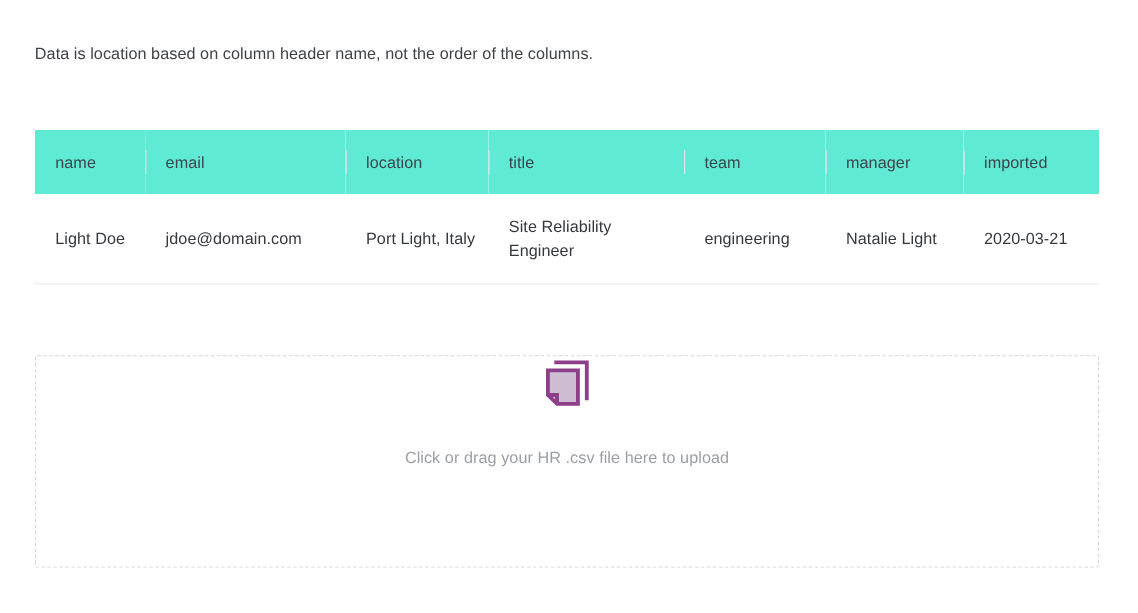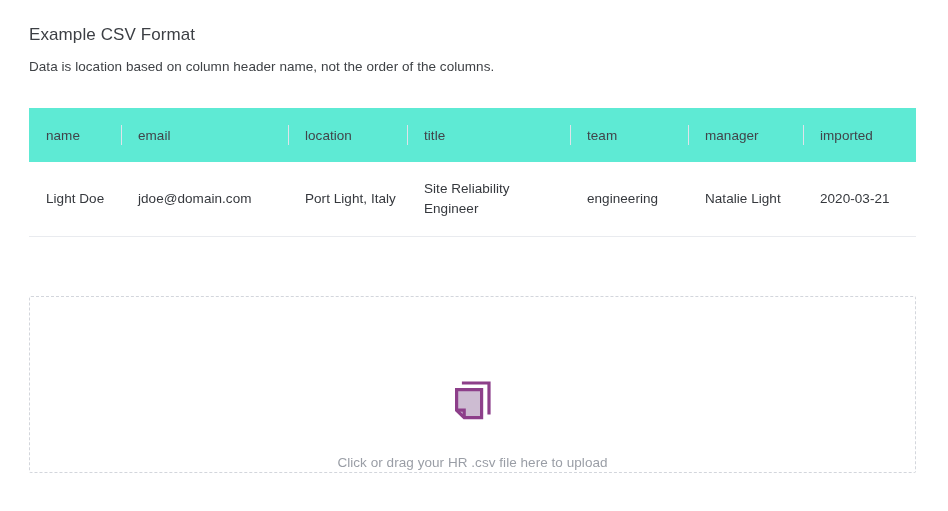--- a/index.html
+++ b/index.html
@@ -108,21 +108,21 @@
     top: 296px;
     width: 887px;
     height: 177px;
     box-sizing: border-box;
     border: 1px dashed #d3d6dc;
     border-radius: 2px;
     background: #ffffff;
     display: flex;
     flex-direction: column;
     align-items: center;
-    justify-content: flex-end;
+    justify-content: flex-start;
     cursor: pointer;
   }
   .dropzone-icon {
     width: 42px;
     height: 44px;
     display: block;
   }
   .dropzone-text {
     margin-top: 32px;
     font-size: 13.5px;
@@ -130,21 +130,20 @@
     letter-spacing: 0.05px;
     line-height: 18px;
   }
 </style>
 </head>
 <body>
 
 <div class="page">
 
   <div class="heading-block">
-    <h2 class="section-title">Example CSV Format</h2>
     <p class="section-subtitle">Data is location based on column header name, not the order of the columns.</p>
   </div>
 
   <table class="csv-table">
     <colgroup>
       <col class="col-name">
       <col class="col-email">
       <col class="col-location">
       <col class="col-title">
       <col class="col-team">

